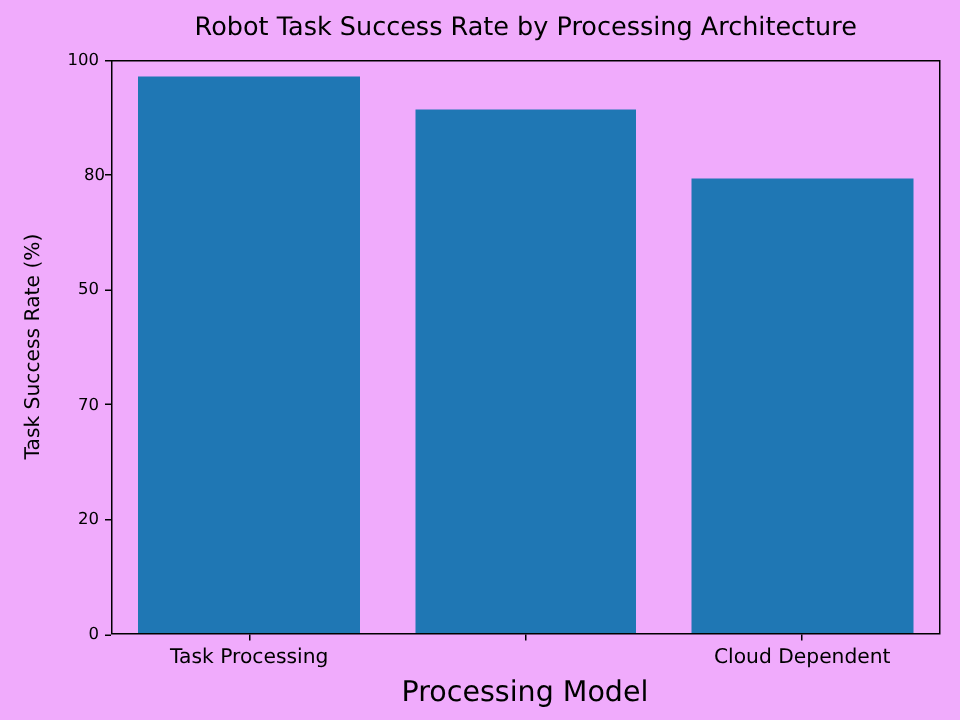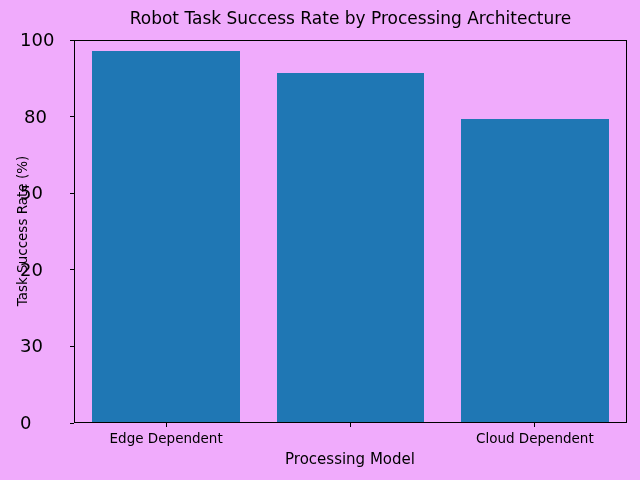--- a/index.html
+++ b/index.html
@@ -14,30 +14,30 @@
     text-align:center;font-size:17px;line-height:20px;color:#000;
   }
   .plot-area{
     position:absolute;left:74px;top:40px;width:553px;height:383px;
     border:1px solid #000;box-sizing:border-box;
   }
   .bar{position:absolute;bottom:0;}
   .y-tick-mark{position:absolute;width:4px;height:1px;background:#000;}
   .x-tick-mark{position:absolute;width:1px;height:4px;background:#000;}
   .y-tick-label{
-    position:absolute;height:14px;line-height:14px;font-size:18px;
-    text-align:left;color:#000;
+    position:absolute;height:14px;line-height:14px;font-size:11px;
+    text-align:right;color:#000;
   }
   .x-tick-label{
     position:absolute;width:220px;height:16px;line-height:16px;
     font-size:13.5px;text-align:center;color:#000;
   }
   .xlabel{
     position:absolute;left:250px;top:450px;width:200px;
-    text-align:center;font-size:15px;color:#000;
+    text-align:center;font-size:19px;color:#000;
   }
   .ylabel{
     position:absolute;left:-128px;top:222px;width:300px;height:18px;
     text-align:center;font-size:13.5px;line-height:18px;color:#000;
     transform:rotate(-90deg);
   }
 </style>
 </head>
 <body>
 
@@ -46,27 +46,27 @@
   <div class="ylabel">Task Success Rate (%)</div>
   <div class="plot-area">
       <div class="bar" style="left: 17.4333px; width: 147.467px; height: 371.51px; background: rgb(31, 119, 180);"></div>
       <div class="bar" style="left: 201.767px; width: 147.467px; height: 348.53px; background: rgb(31, 119, 180);"></div>
       <div class="bar" style="left: 386.1px; width: 147.467px; height: 302.57px; background: rgb(31, 119, 180);"></div>
     </div>
   <div class="xlabel">Processing Model</div>
 <div class="y-tick-mark" style="left: 70px; top: 422.5px;"></div>
     <div class="y-tick-label" style="left: 20px; width: 46px; top: 416px;">0</div>
     <div class="y-tick-mark" style="left: 70px; top: 345.9px;"></div>
-    <div class="y-tick-label" style="left: 20px; width: 46px; top: 339.4px;">30</div>
+    <div class="y-tick-label" style="left: 20px; width: 46px; top: 339.4px;">20</div>
     <div class="y-tick-mark" style="left: 70px; top: 269.3px;"></div>
-    <div class="y-tick-label" style="left: 20px; width: 46px; top: 262.8px;">20</div>
+    <div class="y-tick-label" style="left: 20px; width: 46px; top: 262.8px;">70</div>
     <div class="y-tick-mark" style="left: 70px; top: 192.7px;"></div>
     <div class="y-tick-label" style="left: 20px; width: 46px; top: 186.2px;">50</div>
     <div class="y-tick-mark" style="left: 70px; top: 116.1px;"></div>
     <div class="y-tick-label" style="left: 24px; width: 46px; top: 109.6px;">80</div>
     <div class="y-tick-mark" style="left: 70px; top: 39.5px;"></div>
     <div class="y-tick-label" style="left: 20px; width: 46px; top: 33px;">100</div>
     <div class="x-tick-mark" style="left: 165.667px; top: 423px;"></div>
-    <div class="x-tick-label" style="left: 56.1667px; top: 430px;">Edge Dependent</div>
+    <div class="x-tick-label" style="left: 56.1667px; top: 430px;">Task Processing</div>
     <div class="x-tick-mark" style="left: 350px; top: 423px;"></div>
     <div class="x-tick-mark" style="left: 534.333px; top: 423px;"></div>
     <div class="x-tick-label" style="left: 424.833px; top: 430px;">Cloud Dependent</div>
   </div>
 
 </body></html>

